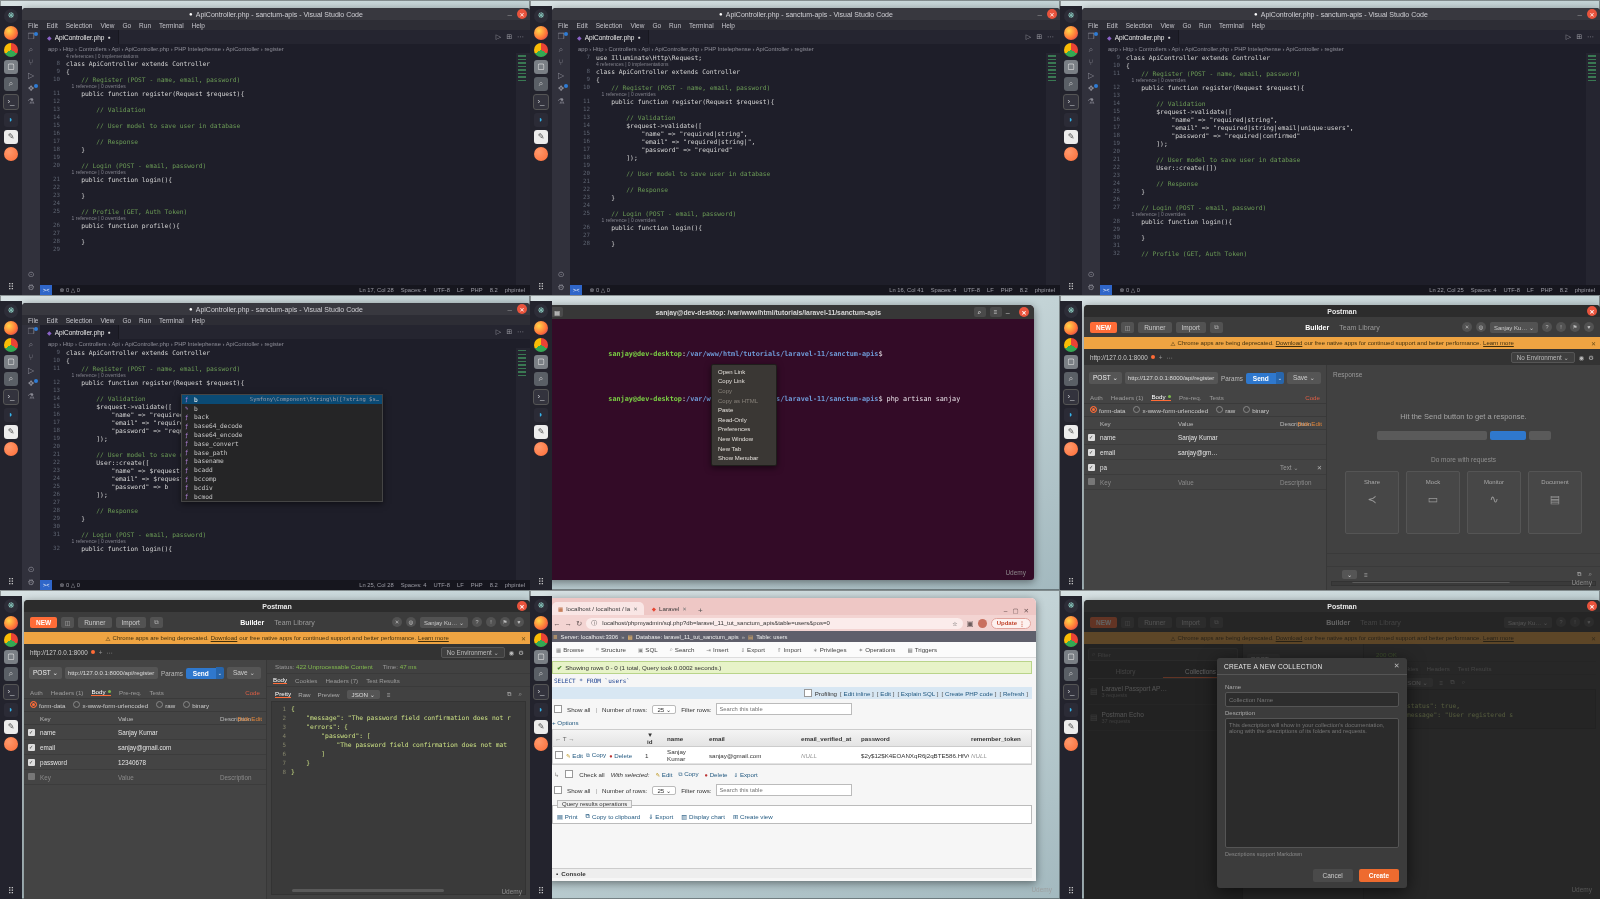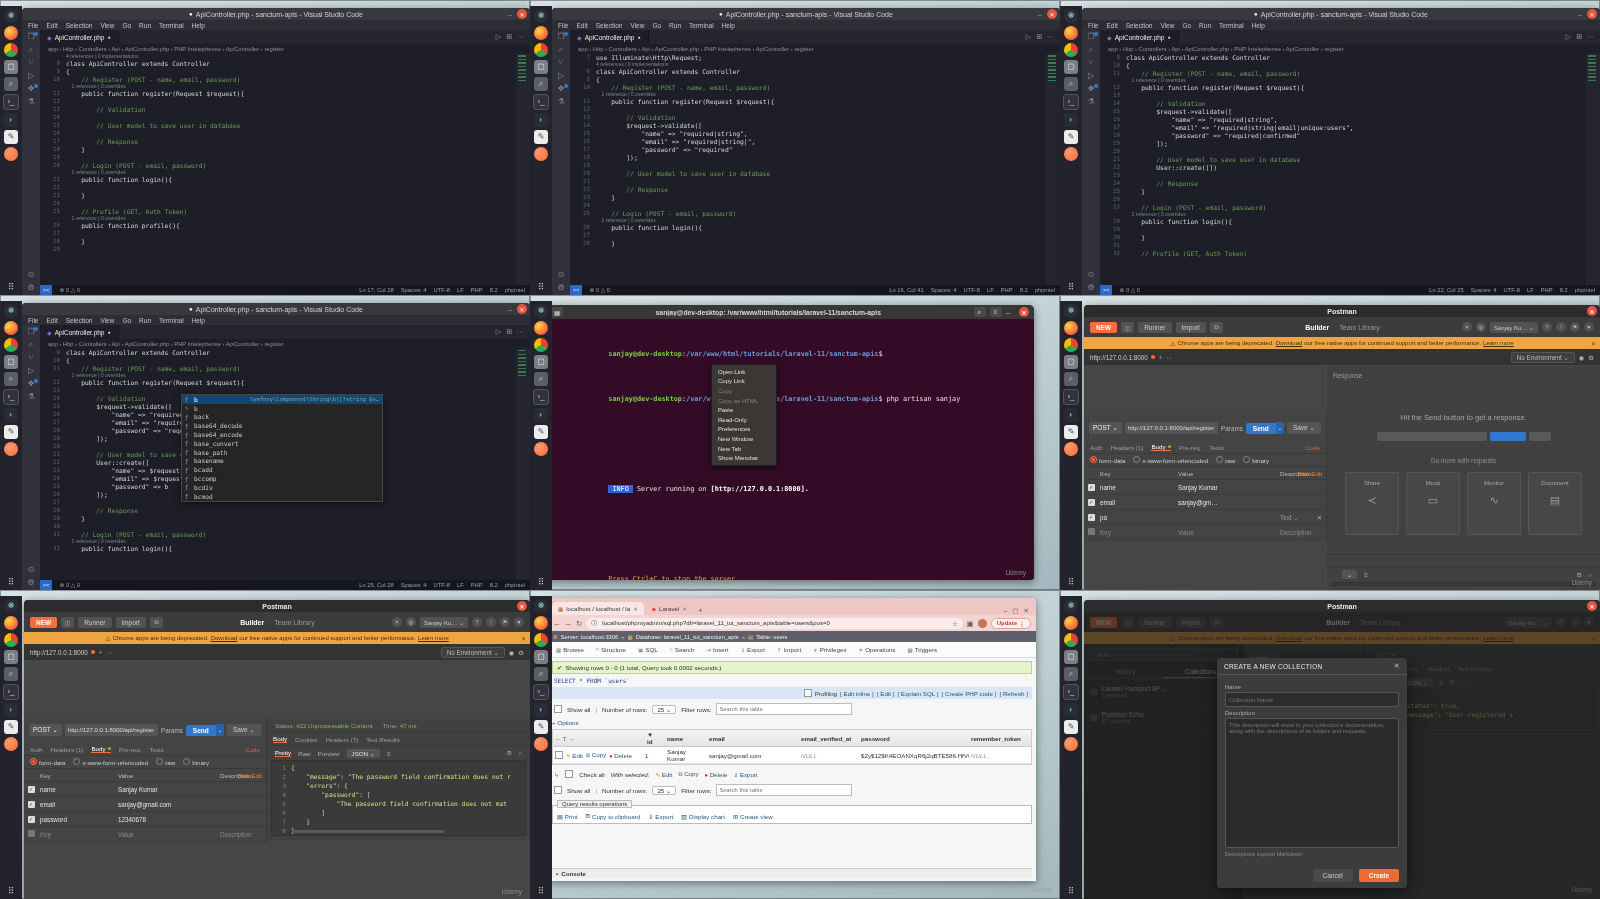--- a/index.html
+++ b/index.html
@@ -107,21 +107,21 @@
   .pm-banner{height:12px;background:#efa442;color:#40300e;font-size:6px;display:flex;align-items:center;
     justify-content:center;gap:2px;position:relative;flex:none;}
   .pm-banner .bx{position:absolute;right:4px;color:#6b4e17;}
   .pm-banner u{text-decoration:underline;}
   .pm-env{height:16px;background:#333;display:flex;align-items:center;padding:0 6px;gap:4px;
     font-size:6.3px;flex:none;}
   .pm-rtab{color:#ccc;display:flex;align-items:center;gap:3px;}
   .pm-dot{width:4px;height:4px;border-radius:50%;background:#ff6c37;}
   .pm-env-r{margin-left:auto;display:flex;align-items:center;gap:4px;color:#bbb;}
   .pm-env-sel{background:#3f3f3f;border:1px solid #555;padding:1px 5px;border-radius:2px;}
-  .pm-main{flex:1;display:flex;min-height:0;align-items:center;}
+  .pm-main{flex:1;display:flex;min-height:0;}
   .pm-req{width:242px;border-right:1px solid #383838;display:flex;flex-direction:column;background:#444;flex:none;}
   .pm-mrow{height:20px;display:flex;align-items:center;gap:3px;padding:3px 5px;flex:none;}
   .pm-meth{background:#555;color:#eee;font-size:6.5px;padding:2px 4px;border-radius:2px;}
   .pm-url{flex:1;background:#555;border:none;color:#ddd;font-size:6px;height:12px;border-radius:2px;
     padding:0 3px;min-width:0;font-family:"Liberation Sans",sans-serif;}
   .pm-params{color:#bbb;font-size:6.3px;}
   .pm-send{background:#2f78cd;color:#fff;font-size:6.5px;font-weight:bold;padding:2px 7px;border-radius:2px 0 0 2px;}
   .pm-send-c{background:#2765ab;color:#fff;font-size:5px;padding:3px 2px;border-radius:0 2px 2px 0;margin-left:-3px;}
   .pm-save{background:#555;color:#ccc;font-size:6.5px;padding:2px 6px;border-radius:2px;}
   .pm-tabs{height:12px;display:flex;align-items:center;gap:8px;padding:0 6px;font-size:6.2px;color:#9d9d9d;
@@ -1224,37 +1224,27 @@
                 
               <span data-c="g">sanjay@dev-desktop</span><span data-c="w">:</span><span data-c="b">/var/www/html/tutorials/laravel-11/sanctum-apis</span><span data-c="w">$ php artisan sanjay</span></span>
             </div>
 
             <div class="tline">
               <span style="display:contents">
                 
               </span>
             </div>
 
-            <div class="tline">
-              <span style="display:contents">
-                
-              <span data-c="i"> INFO </span><span data-c="w"> Server running on </span><span data-c="wb">[http://127.0.0.1:8000].</span></span>
-            </div>
 
             <div class="tline">
               <span style="display:contents">
                 
               </span>
             </div>
 
-            <div class="tline">
-              <span style="display:contents">
-                
-              <span data-c="y">Press Ctrl+C to stop the server</span></span>
-            </div>
 
           </div>
       </div>
     </div>
     <span class="wmark" style="right:34px;bottom:14px">Udemy</span>
   </div>
 
   <div style="display:contents">
     
   

